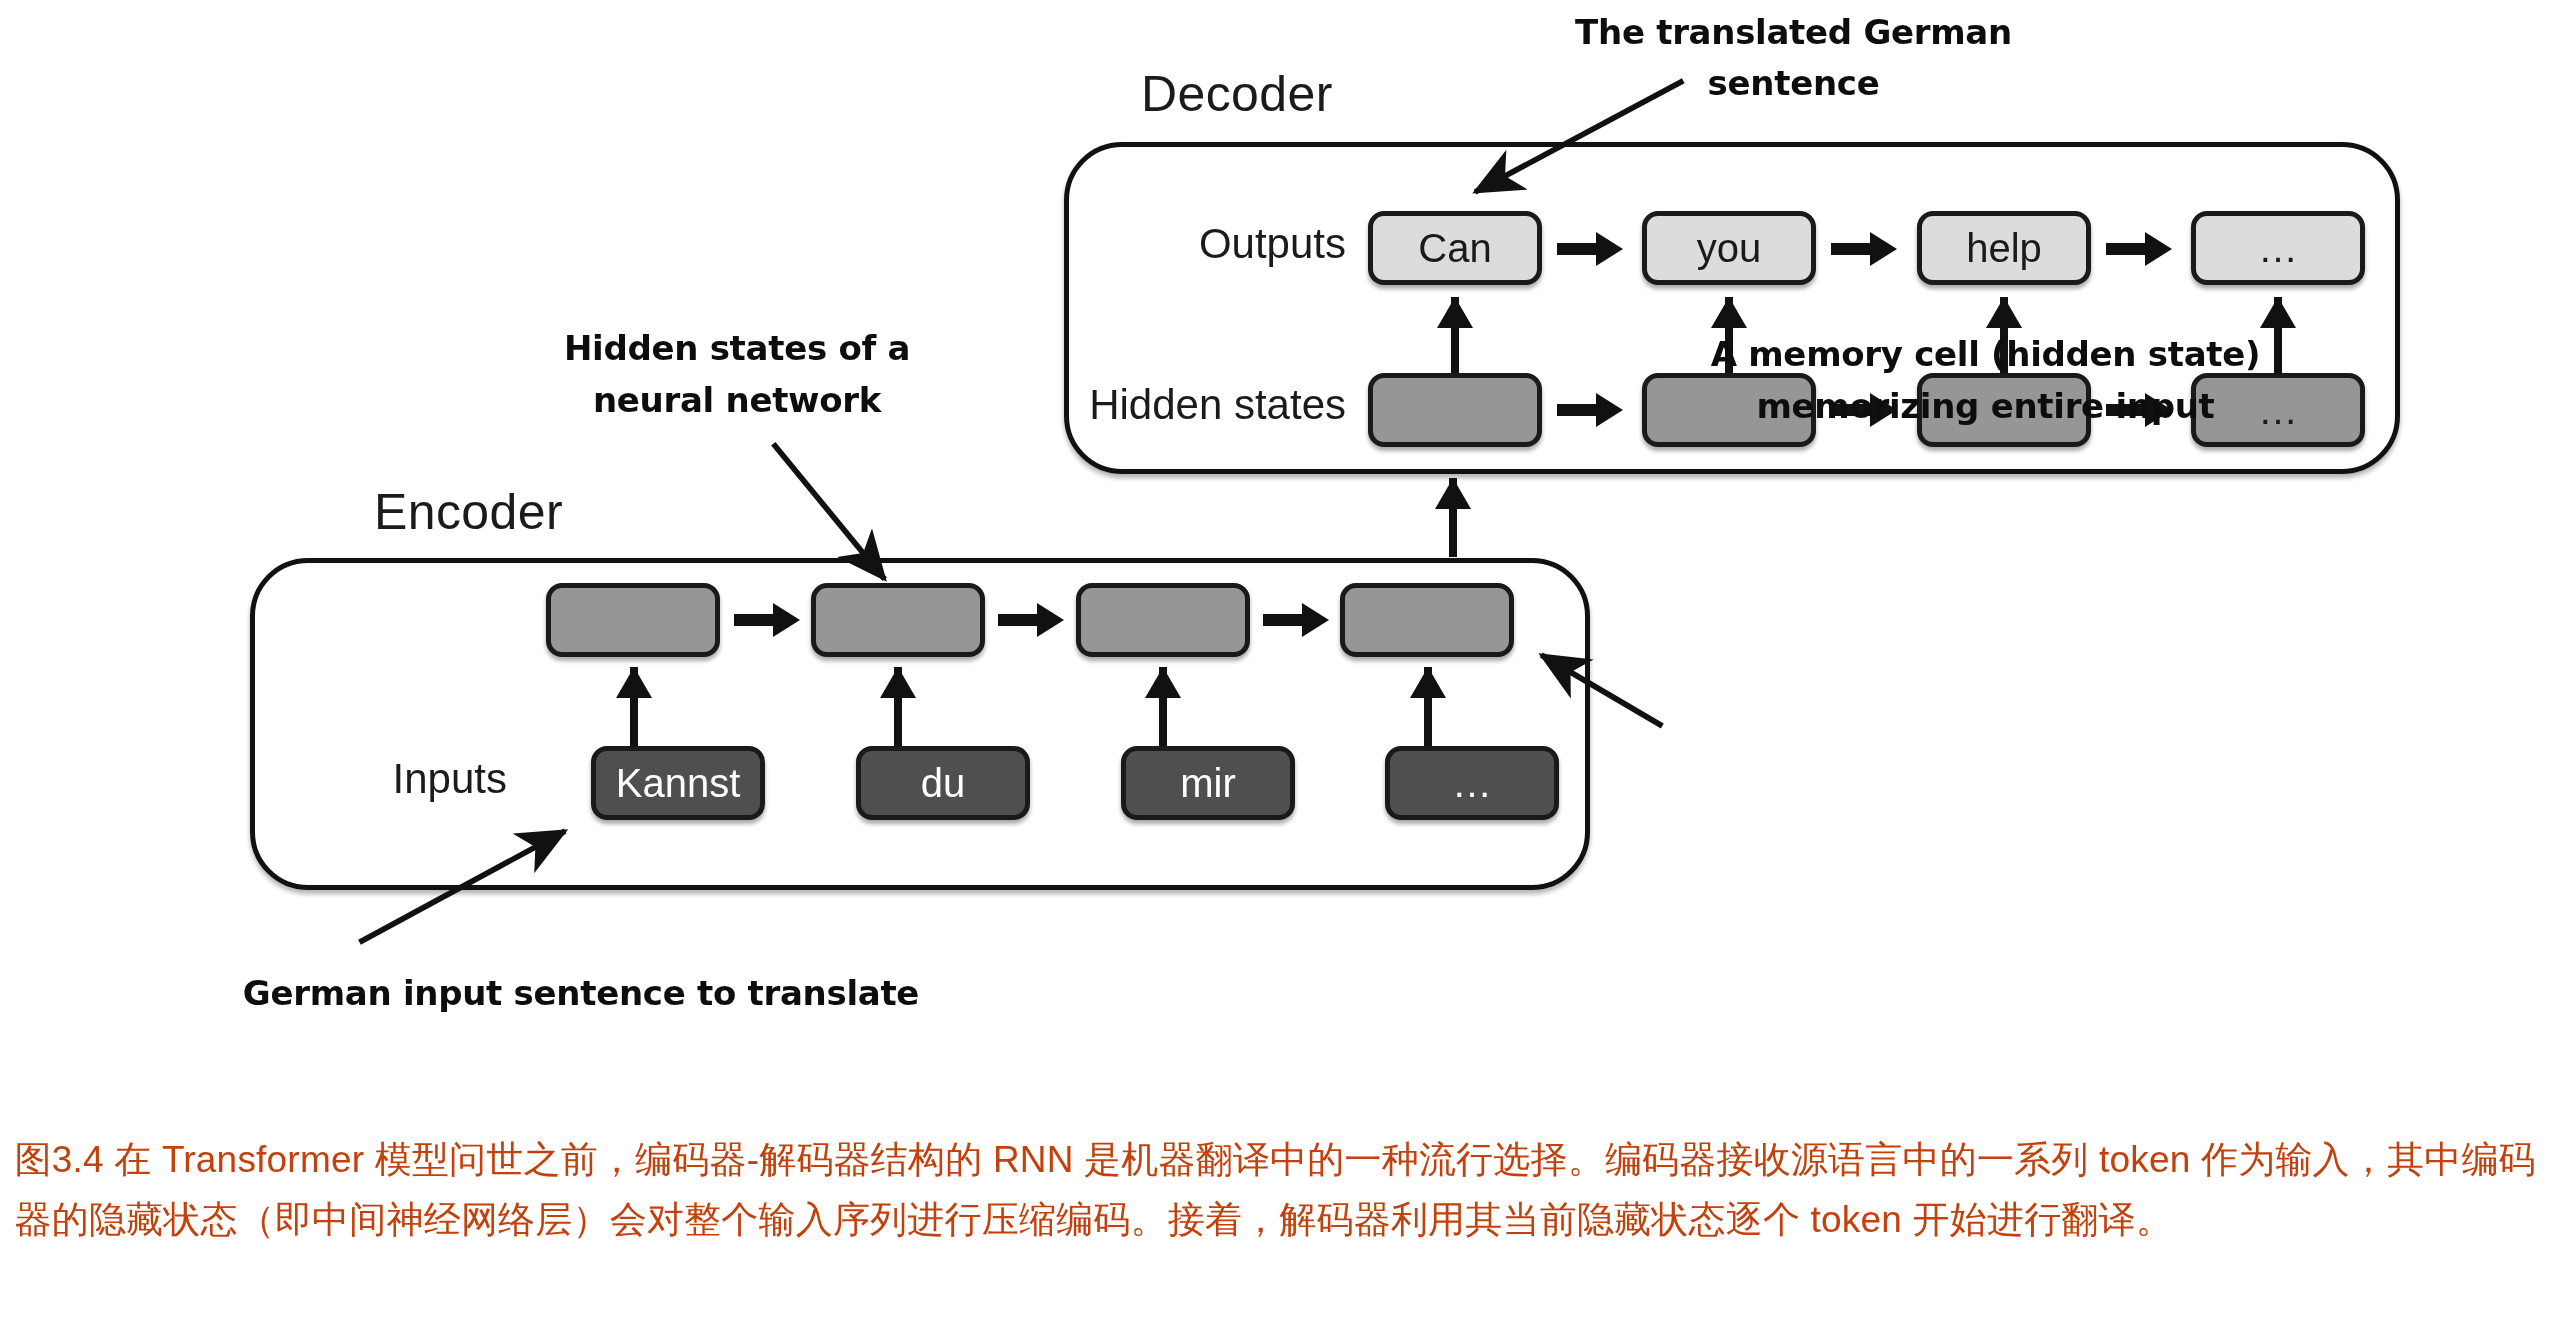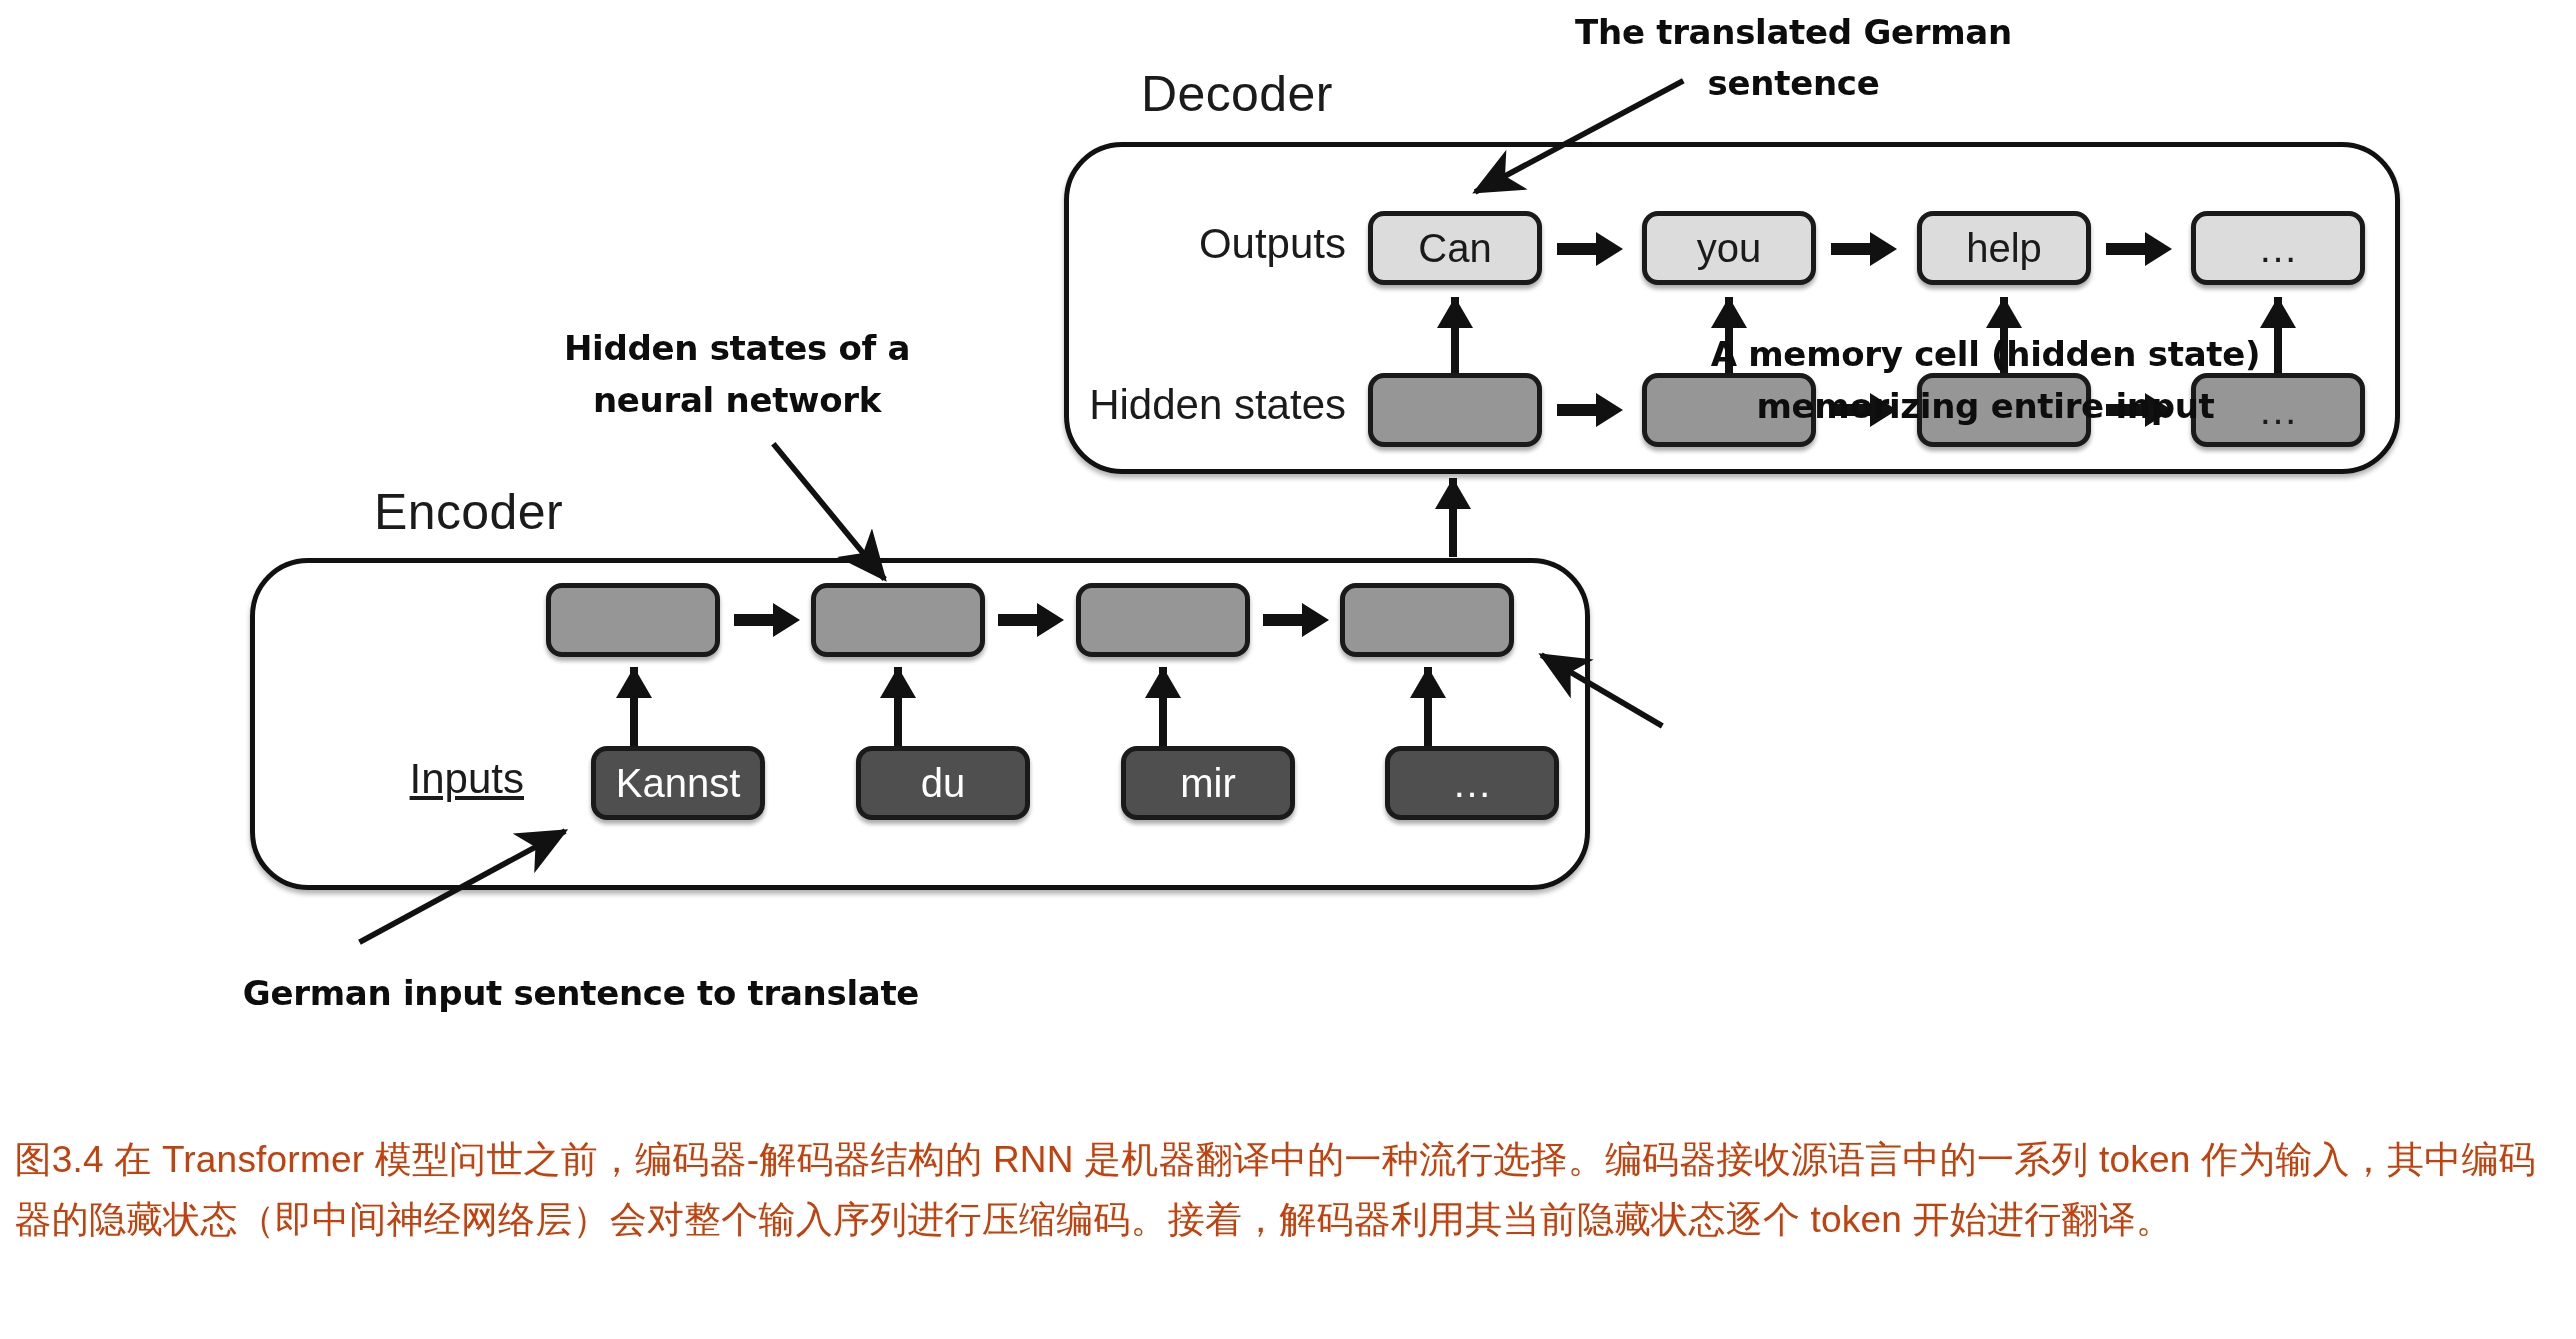--- a/index.html
+++ b/index.html
@@ -54,21 +54,21 @@
   
   .row-label {
     position: absolute;
     font-size: 42px;
     color: #1b1b1b;
     white-space: nowrap;
     text-align: right;
   }
   #label-outputs        { left: 1128px; top: 220px; width: 218px; }
   #label-decoder-hidden { left: 1064px; top: 381px; width: 282px; }
-  #label-inputs         { left: 322px;  top: 755px; width: 202px; text-decoration: underline; }
+  #label-inputs         { left: 305px;  top: 755px; width: 202px; }
 
   
   .cell {
     position: absolute;
     width: 174px;
     height: 74px;
     border: 5.6px solid #1a1a1a;
     border-radius: 16px;
     box-sizing: border-box;
     display: flex;

